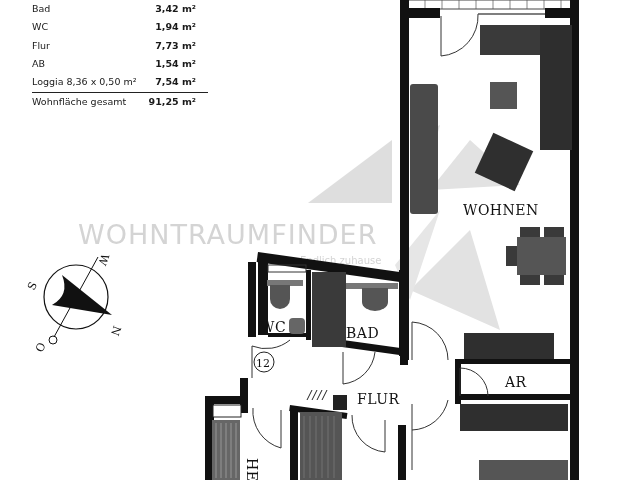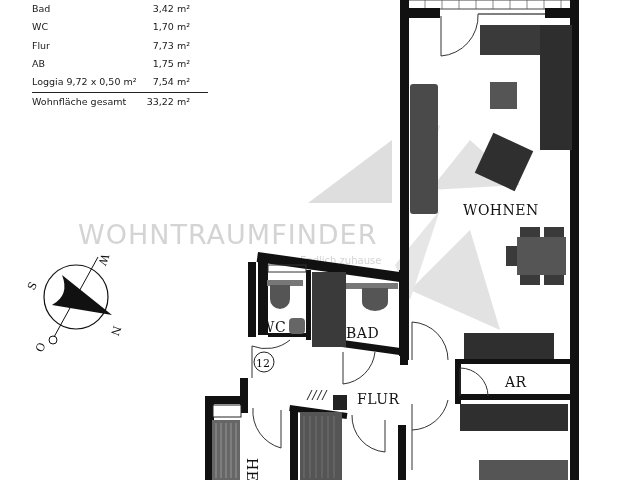--- a/index.html
+++ b/index.html
@@ -1,54 +1,54 @@
 <!DOCTYPE html>
 <html><head>
 <meta charset="utf-8">
 <style>
   html, body { margin: 0; padding: 0; background: #ffffff; }
   body { width: 621px; height: 480px; position: relative; overflow: hidden; font-family: "DejaVu Sans", sans-serif; }
   .area-table { position: absolute; left: 32px; top: 0px; width: 176px; font-family: "DejaVu Sans", sans-serif; font-size: 9.5px; color: #1a1a1a; }
   .area-row { position: relative; height: 18.3px; line-height: 18.3px; }
   .area-row .name { position: absolute; left: 0; }
-  .area-row .val { position: absolute; right: 18px; }
+  .area-row .val { position: absolute; right: 12px; font-weight: bold; }
   .area-total { border-top: 1px solid #222; margin-top: 1px; text-align: right; }
   svg.plan { position: absolute; left: 0; top: 0; }
   .room-label { font-family: "DejaVu Serif", serif; font-size: 14px; fill: #111; letter-spacing: 0.5px; }
   .wm-text { font-family: "DejaVu Sans", sans-serif; font-size: 27px; fill: #d4d4d4; letter-spacing: 1px; }
   .wm-sub { font-family: "DejaVu Sans", sans-serif; font-size: 10px; fill: #d4d4d4; }
   .compass-letter { font-family: "DejaVu Serif", serif; font-size: 11px; fill: #111; }
 </style>
 </head>
 <body>
 
 <div class="area-table">
   <div class="area-row">
     <span class="name">Bad</span>
     <span class="val">3,42 m²</span>
   </div>
   <div class="area-row">
     <span class="name">WC</span>
-    <span class="val">1,70 m²</span>
+    <span class="val">1,94 m²</span>
   </div>
   <div class="area-row">
     <span class="name">Flur</span>
     <span class="val">7,73 m²</span>
   </div>
   <div class="area-row">
     <span class="name">AB</span>
-    <span class="val">1,75 m²</span>
-  </div>
-  <div class="area-row">
-    <span class="name">Loggia 9,72 x 0,50 m²</span>
+    <span class="val">1,54 m²</span>
+  </div>
+  <div class="area-row">
+    <span class="name">Loggia 8,36 x 0,50 m²</span>
     <span class="val">7,54 m²</span>
   </div>
   <div class="area-row area-total">
     <span class="name">Wohnfläche gesamt</span>
-    <span class="val">33,22 m²</span>
+    <span class="val">91,25 m²</span>
   </div>
 </div>
 
 <svg class="plan" width="621" height="480" viewBox="0 0 621 480">
 
   <g>
     <polygon points="308,203 392,140 392,203" fill="#dedede"></polygon>
     <polygon points="430,190 470,140 520,185" fill="#e2e2e2"></polygon>
     <polygon points="410,290 470,230 500,330" fill="#e2e2e2"></polygon>
     <polygon points="395,265 440,210 410,300" fill="#e6e6e6"></polygon>

